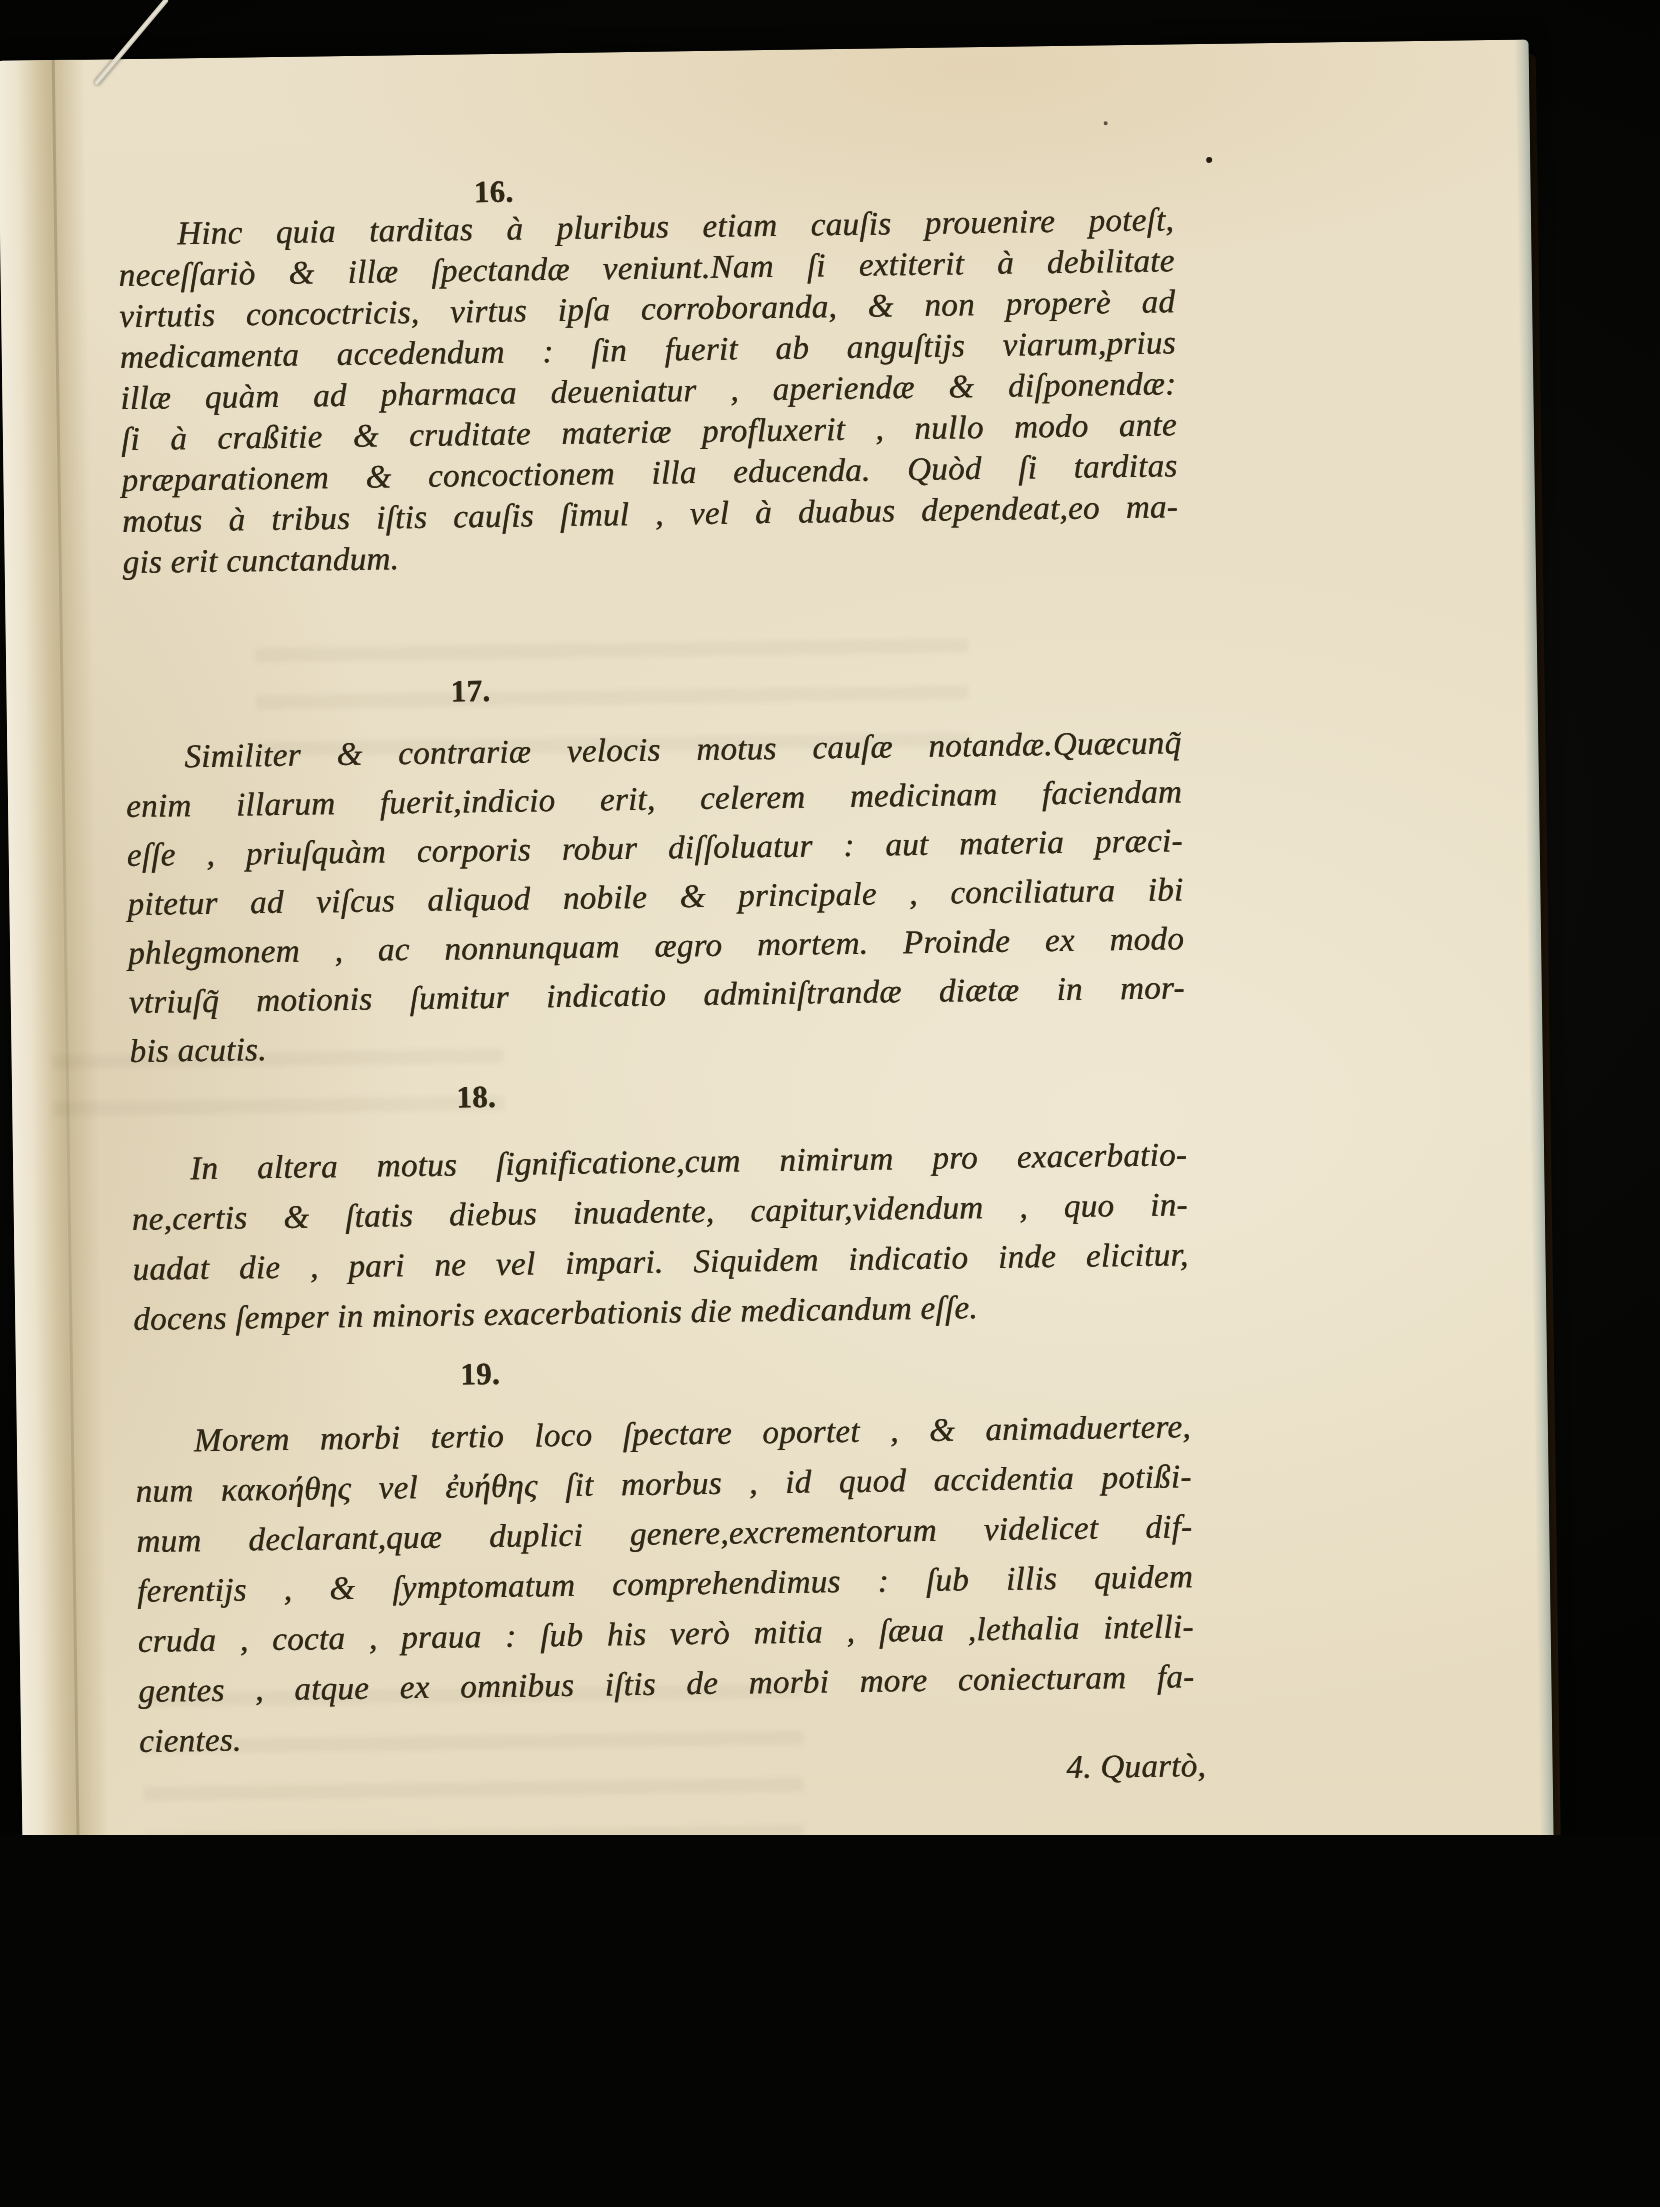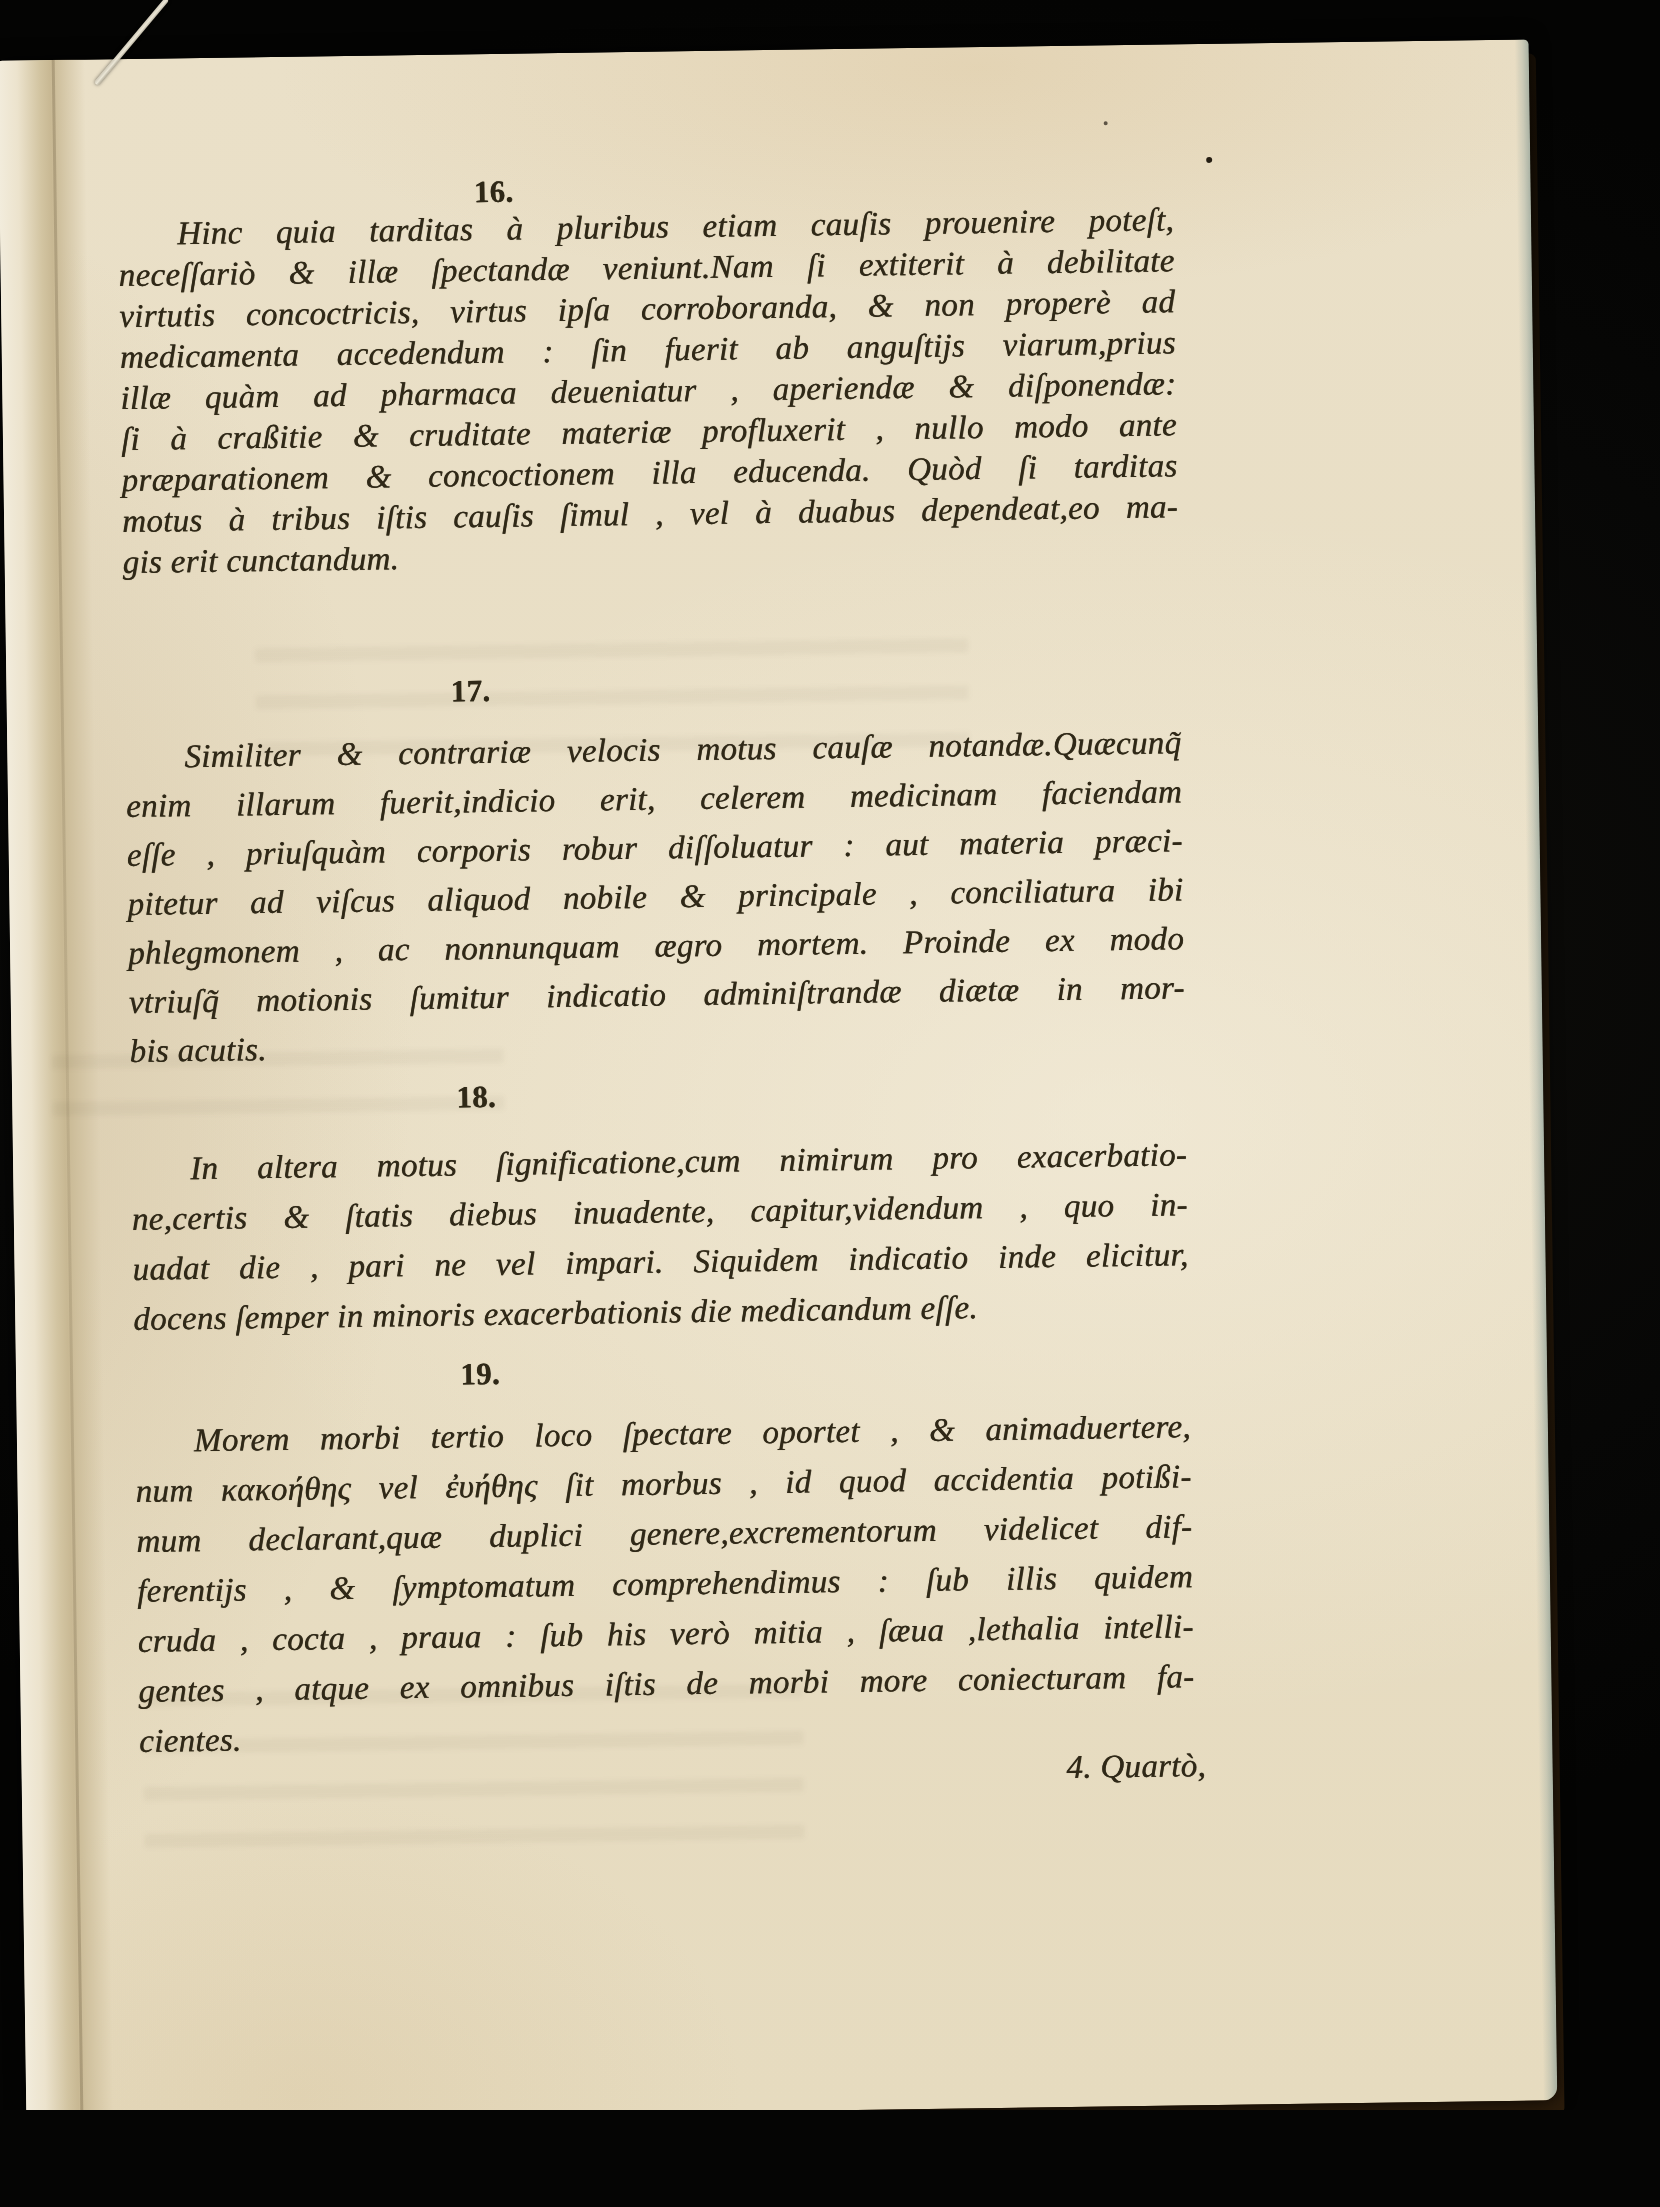--- a/index.html
+++ b/index.html
@@ -1,18 +1,18 @@
 <!DOCTYPE html>
 <html style="font-size:14px"><head>
 <meta charset="utf-8">
 <style>
   html,body{margin:0;padding:0;background:#050504;}
   .photo{
     position:relative;
-    width:1661px;height:2110px;
+    width:1661px;height:1835px;
     overflow:hidden;
     background:
       radial-gradient(1390px 956px at 55% 45%, #100f0b, #070706 70%, #040403);
     font-family:"Liberation Serif","DejaVu Serif",serif;
   }
   
   .block-edge{
     position:absolute;left:12px;top:50px;width:1531px;height:2061px;
     background:linear-gradient(#1a1106,#2b1c0b);
     transform:rotate(-0.8deg) translate(7px,14px);

